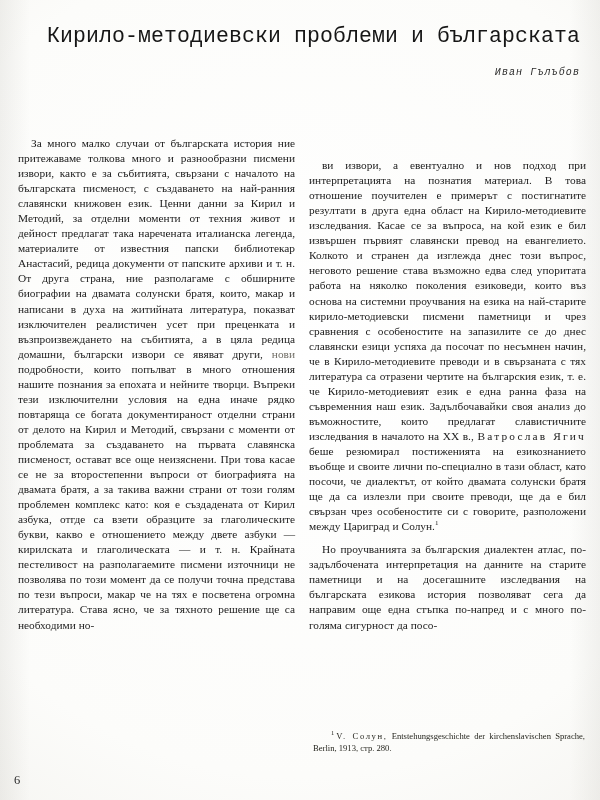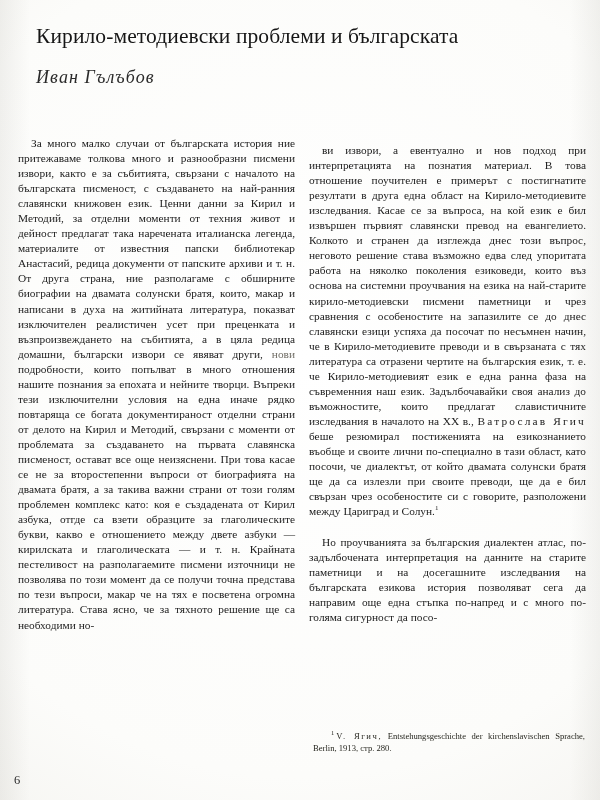--- a/index.html
+++ b/index.html
@@ -39,70 +39,71 @@
     inset: 0;
     padding: 0;
   }
 
   
   .title-block {
     position: absolute;
     left: 36px;
     right: 20px;
     top: 22px;
-    text-align: left;
+    text-align: right;
+    font-family: Liberation Mono, monospace;
   }
   .doc-title {
     font-size: 21.5px;
     line-height: 1.32;
     font-weight: 400;
     letter-spacing: 0.1px;
     margin: 0;
     color: #161616;
     text-rendering: optimizeLegibility;
   }
   .doc-title .line2 { display: block; }
 
   .byline {
     margin-top: 17px;
-    font-size: 18px;
+    font-size: 10px;
     font-style: italic;
     letter-spacing: 1.1px;
     color: #2a2a2a;
   }
 
   
   .columns {
     position: absolute;
     left: 18px;
     right: 17px;
     top: 136px;
     display: flex;
     gap: 14px;
-    align-items: center;
+    align-items: flex-end;
   }
   .col {
     width: 50%;
     flex: 0 0 auto;
   }
   .col-left  { width: 277px; }
   .col-right { width: 277px; }
 
   .para {
     margin: 0;
     font-size: 11.35px;
     line-height: 15.05px;
     text-align: justify;
     text-justify: inter-word;
     text-indent: 13px;
     color: #1b1b1b;
     hyphens: manual;
     word-spacing: 0.15px;
   }
-  .para + .para { margin-top: 16px; }
+  .para + .para { margin-top: 8px; }
 
   
   .ink-faded { color: #6f6c64; }
 
   .spaced {
     letter-spacing: 2.2px;
     margin-top: 43px;
   }
 
   
@@ -161,18 +162,18 @@
     </div>
 
     <div class="col col-right">
       <p class="para"><span>ви извори, а евентуално и нов подход при интерпретацията на познатия материал. В това отношение поучителен е примерът с постигнатите резултати в друга една област на Кирило-методиевите изследвания. Касае се за въпроса, на кой език е бил извършен първият славянски превод на евангелието. Колкото и странен да изглежда днес този въпрос, неговото решение става възможно едва след упоритата работа на няколко поколения езиковеди, които въз основа на системни проучвания на езика на най-старите кирило-методиевски писмени паметници и чрез сравнения с особеностите на запазилите се до днес славянски езици успяха да посочат по несъмнен начин, че в Кирило-методиевите преводи и в свързаната с тях литература са отразени чертите на българския език, т. е. че Кирило-методиевият език е една ранна фаза на съвременния наш език. Задълбочавайки своя анализ до въможностите, които предлагат славистичните изследвания в началото на XX в., </span><span class="spaced">Ватрослав Ягич</span><span> беше резюмирал постиженията на езикознанието въобще и своите лични по-специално в тази област, като посочи, че диалектът, от който двамата солунски братя ще да са излезли при своите преводи, ще да е бил свързан чрез особеностите си с говорите, разположени между Цариград и Солун.</span><sup class="ref">1</sup></p>
       <p class="para">Но проучванията за българския диалектен атлас, по-задълбочената интерпретация на данните на старите паметници и на досегашните изследвания на българската езикова история позволяват сега да направим още една стъпка по-напред и с много по-голяма сигурност да посо-</p>
     </div>
 
   </div>
 
   <div class="footnote">
-    <span class="fn-indent"></span><span class="fn-marker">1</span><span class="fn-author">V. Ягич,</span><span> Entstehungsgeschichte der kirchenslavischen Sprache, Berlin, 1913, стр. 280.</span>
+    <span class="fn-indent"></span><span class="fn-marker">1</span><span class="fn-author">V. Солун,</span><span> Entstehungsgeschichte der kirchenslavischen Sprache, Berlin, 1913, стр. 280.</span>
   </div>
 
   <div class="folio">6</div>
 
 </div>
 
 </body></html>

